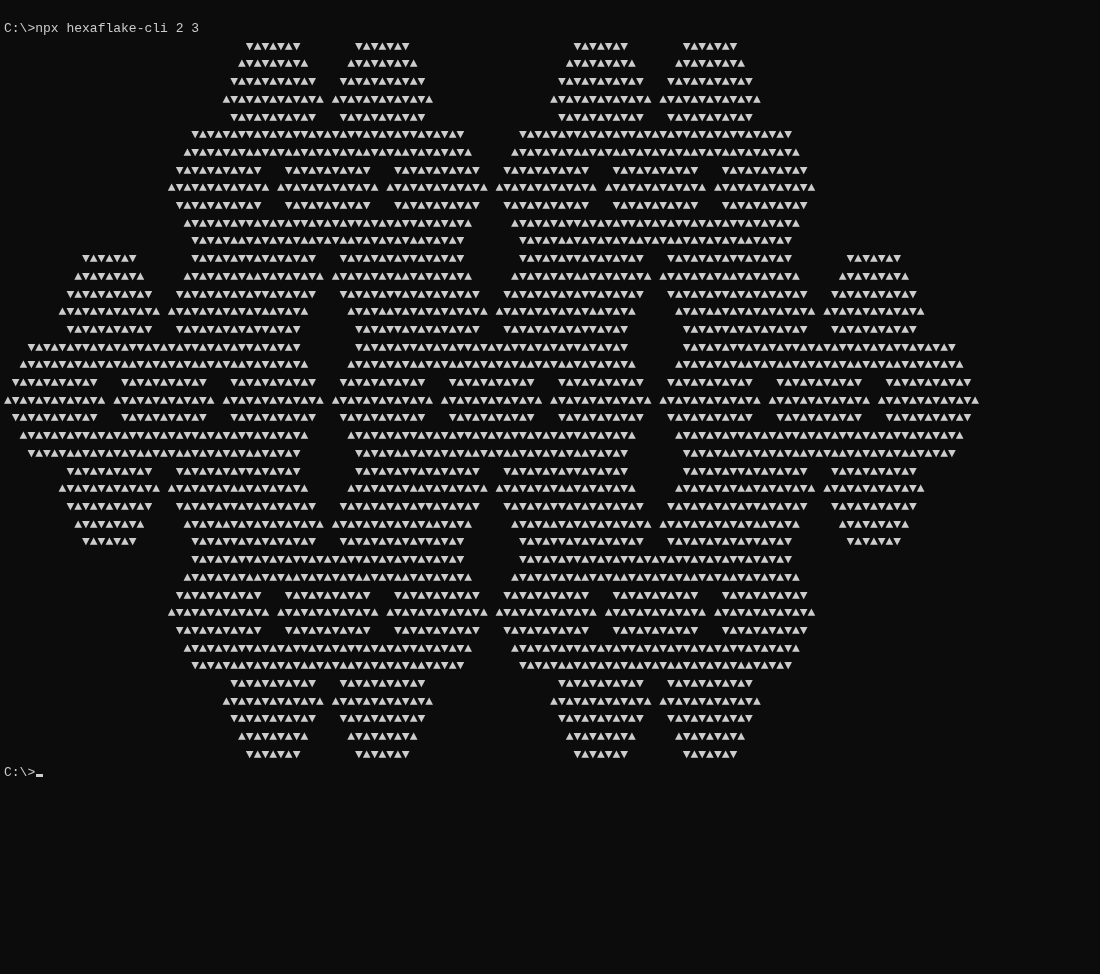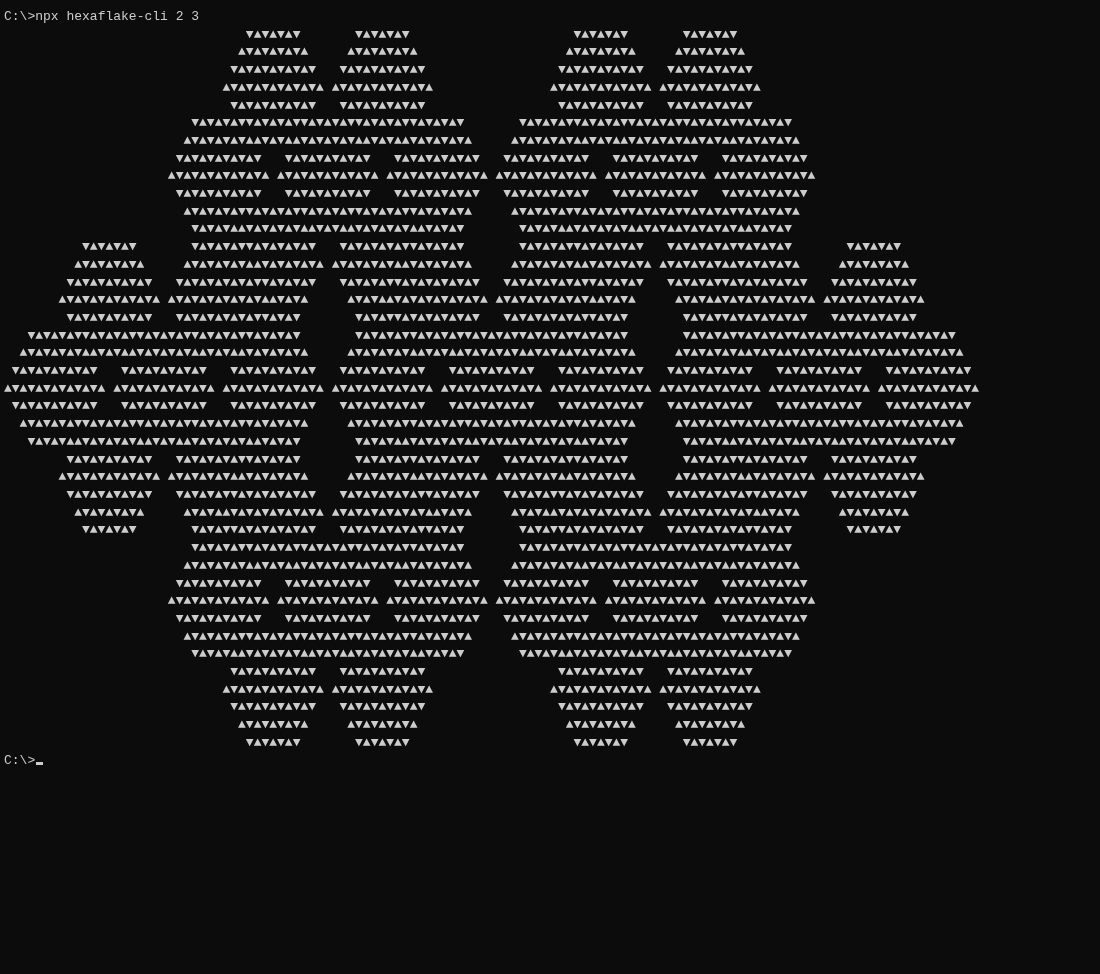--- a/index.html
+++ b/index.html
@@ -6,21 +6,21 @@
     margin: 0;
     padding: 0;
     background: #0c0c0c;
     color: #cccccc;
     width: 1100px;
     height: 974px;
     overflow: hidden;
   }
   pre.terminal {
     margin: 0;
-    padding: 8px 4px;
+    padding: 20px 4px;
     font-family: Consolas, "Courier New", monospace;
     font-size: 13px;
     line-height: 17.7px;
     white-space: pre;
     letter-spacing: 0;
   }
   .cursor {
     display: inline-block;
     width: 7px;
     height: 3px;

